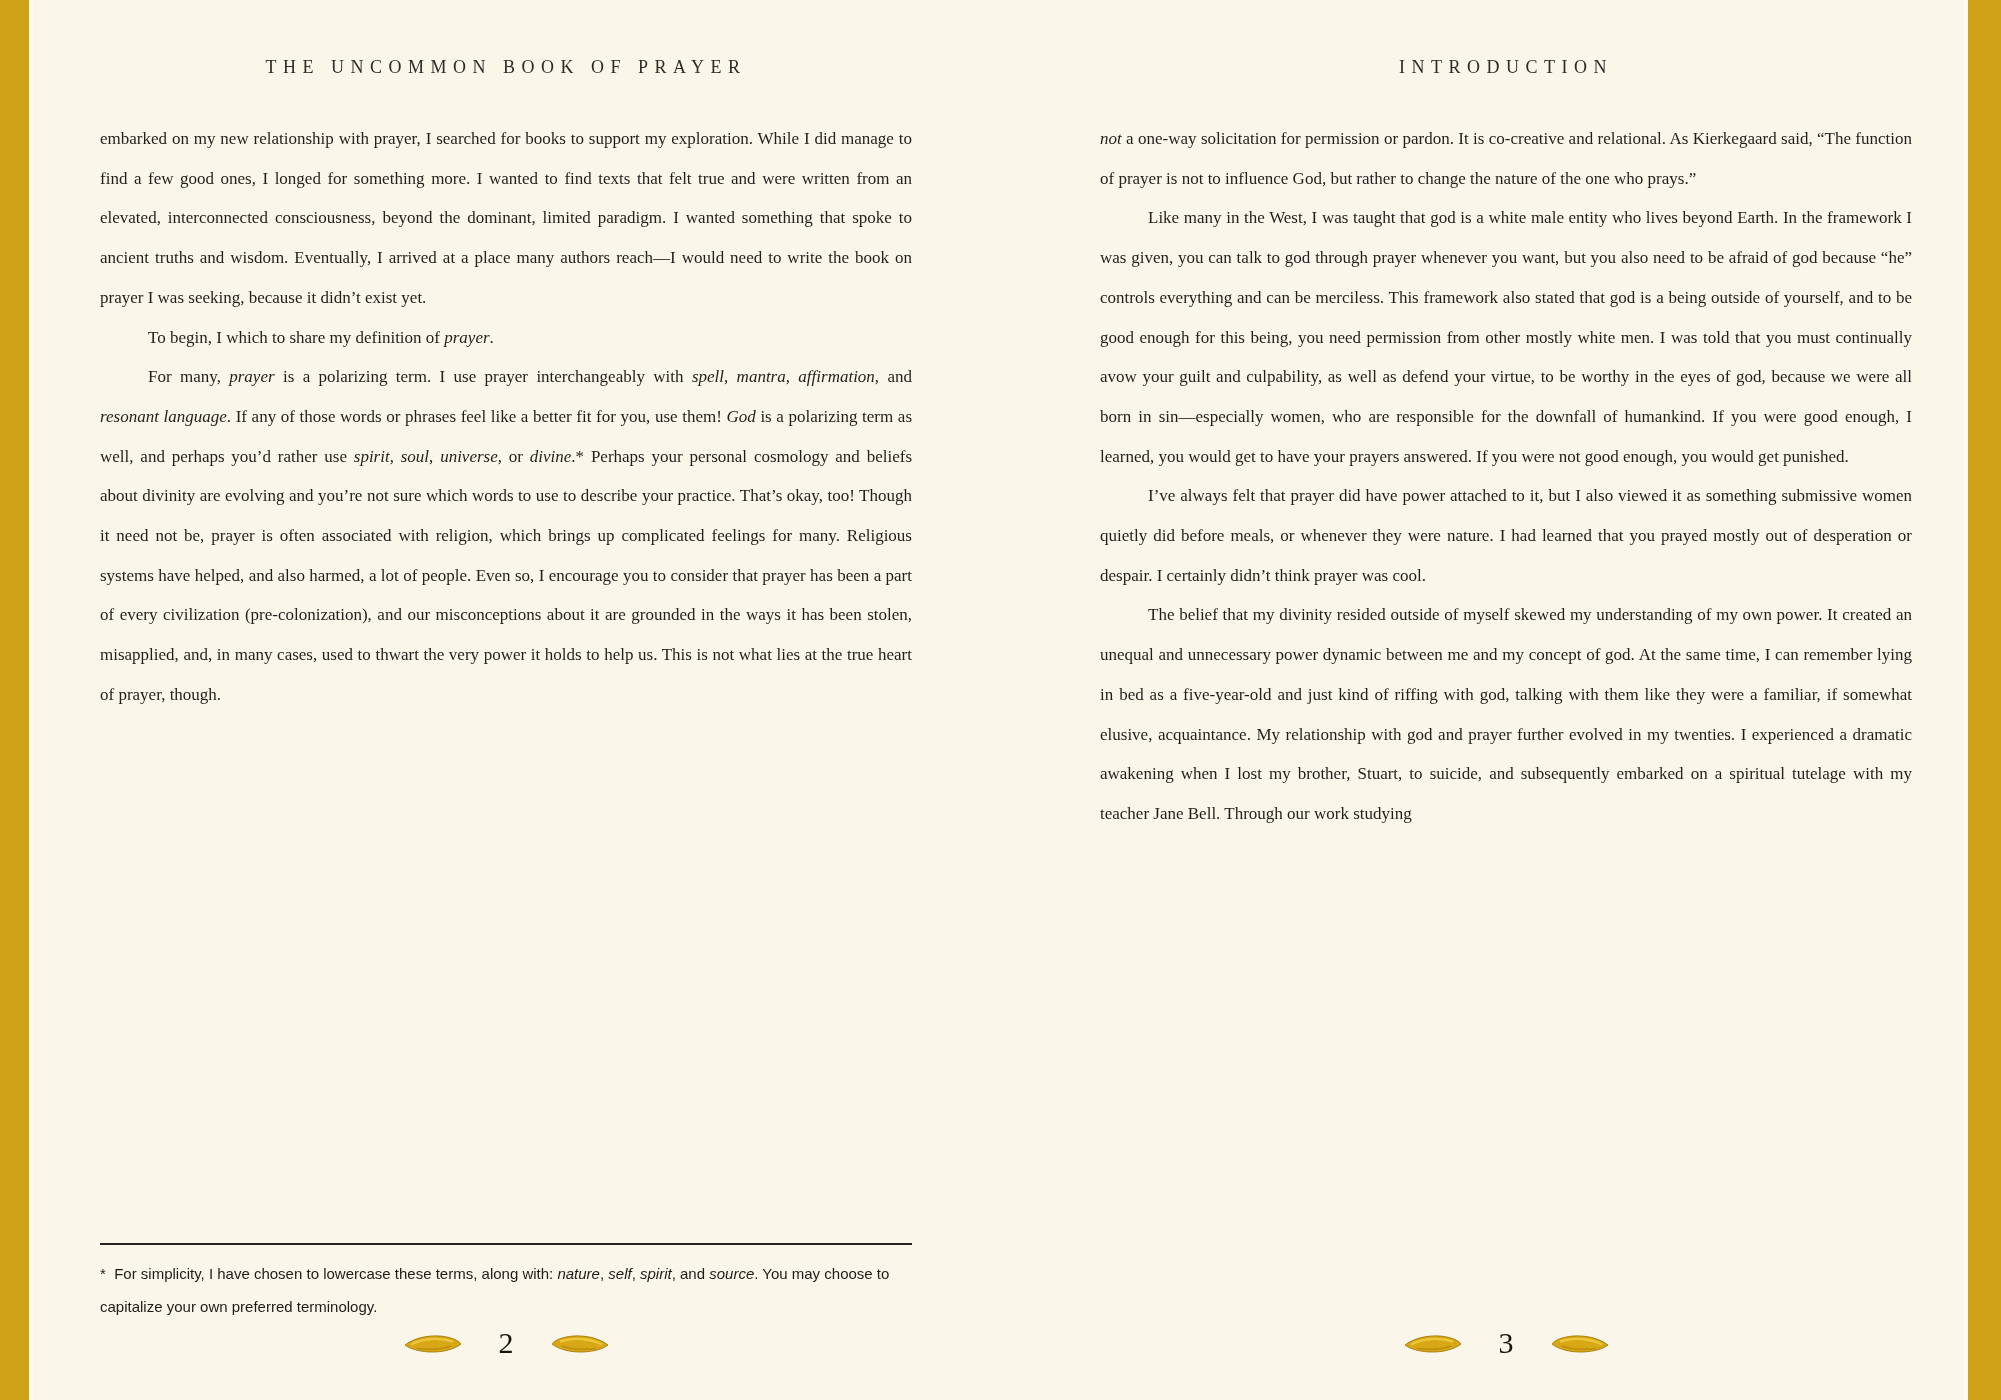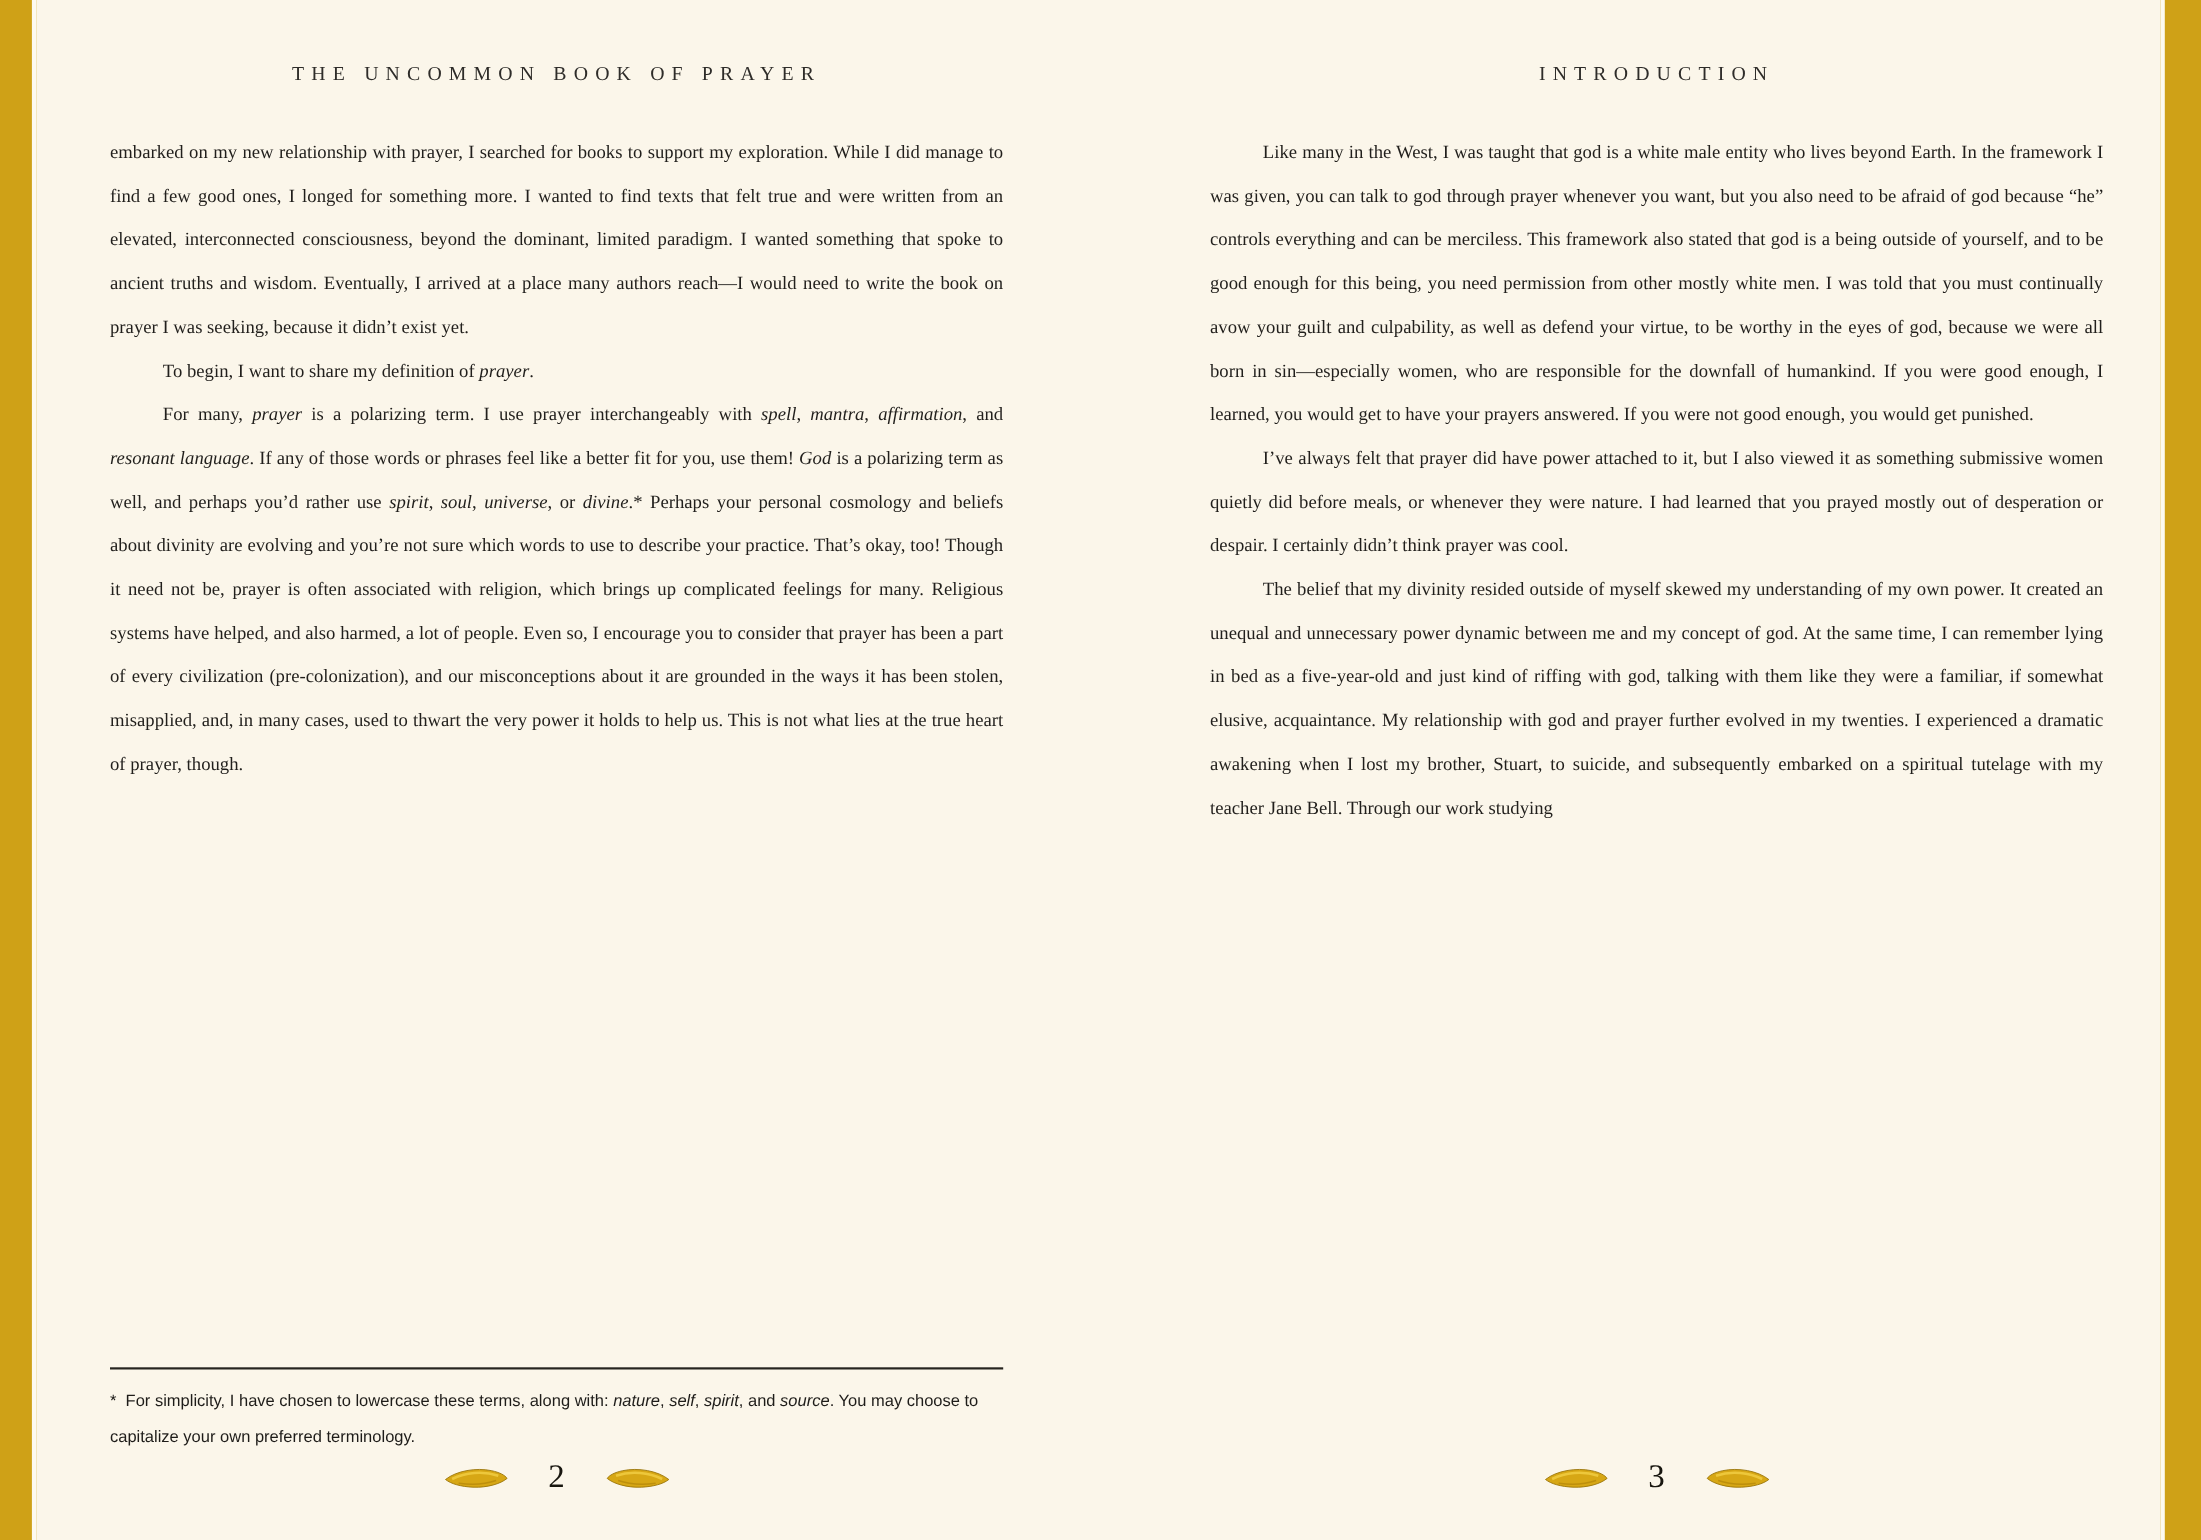--- a/index.html
+++ b/index.html
@@ -90,21 +90,21 @@
 <div class="spread">
 
   <div class="spine-stripe left"></div>
   <div class="spine-stripe right"></div>
 
   <section>
     <div class="running-header left-pos">THE UNCOMMON BOOK OF PRAYER</div>
 
     <div class="body-text left-pos">
         <p><span>embarked on my new relationship with prayer, I searched for books to support my exploration. While I did manage to find a few good ones, I longed for something more. I wanted to find texts that felt true and were written from an elevated, interconnected consciousness, beyond the dominant, limited paradigm. I wanted something that spoke to ancient truths and wisdom. Eventually, I arrived at a place many authors reach—I would need to write the book on prayer I was seeking, because it didn’t exist yet.</span></p>
-        <p class="para-indent"><span>To begin, I want to share my definition of </span><span style="font-style: italic;">prayer</span><span>.</span></p>
+        <p class="para-indent"><span>To begin, I which to share my definition of </span><span style="font-style: italic;">prayer</span><span>.</span></p>
         <p class="para-indent"><span>For many, </span><span style="font-style: italic;">prayer</span><span> is a polarizing term. I use prayer interchangeably with </span><span style="font-style: italic;">spell</span><span>, </span><span style="font-style: italic;">mantra</span><span>, </span><span style="font-style: italic;">affirmation</span><span>, and </span><span style="font-style: italic;">resonant language</span><span>. If any of those words or phrases feel like a better fit for you, use them! </span><span style="font-style: italic;">God</span><span> is a polarizing term as well, and perhaps you’d rather use </span><span style="font-style: italic;">spirit</span><span>, </span><span style="font-style: italic;">soul</span><span>, </span><span style="font-style: italic;">universe</span><span>, or </span><span style="font-style: italic;">divine</span><span>.* Perhaps your personal cosmology and beliefs about divinity are evolving and you’re not sure which words to use to describe your practice. That’s okay, too! Though it need not be, prayer is often associated with religion, which brings up complicated feelings for many. Religious systems have helped, and also harmed, a lot of people. Even so, I encourage you to consider that prayer has been a part of every civilization (pre-colonization), and our misconceptions about it are grounded in the ways it has been stolen, misapplied, and, in many cases, used to thwart the very power it holds to help us. This is not what lies at the true heart of prayer, though.</span></p>
       </div>
 
     <div class="footnote-block">
       <div class="footnote-rule"></div>
       <p class="footnote-text"><span>*&nbsp;&nbsp;For simplicity, I have chosen to lowercase these terms, along with: </span><span style="font-style: italic;">nature</span><span>, </span><span style="font-style: italic;">self</span><span>, </span><span style="font-style: italic;">spirit</span><span>, and </span><span style="font-style: italic;">source</span><span>. You may choose to capitalize your own preferred terminology.</span></p>
     </div>
 
     <div class="page-footer left-pos">
       <span class="leaf">
@@ -118,20 +118,21 @@
             <use href="#gold-leaf-shape"></use>
           </svg>
       </span>
     </div>
   </section>
 
   <section>
     <div class="running-header right-pos">INTRODUCTION</div>
 
     <div class="body-text right-pos">
+        <p><span style="font-style: italic;">not</span><span> a one-way solicitation for permission or pardon. It is co-creative and relational. As Kierkegaard said, “The function of prayer is not to influence God, but rather to change the nature of the one who prays.”</span></p>
         <p class="para-indent"><span>Like many in the West, I was taught that god is a white male entity who lives beyond Earth. In the framework I was given, you can talk to god through prayer whenever you want, but you also need to be afraid of god because “he” controls everything and can be merciless. This framework also stated that god is a being outside of yourself, and to be good enough for this being, you need permission from other mostly white men. I was told that you must continually avow your guilt and culpability, as well as defend your virtue, to be worthy in the eyes of god, because we were all born in sin—especially women, who are responsible for the downfall of humankind. If you were good enough, I learned, you would get to have your prayers answered. If you were not good enough, you would get punished.</span></p>
         <p class="para-indent"><span>I’ve always felt that prayer did have power attached to it, but I also viewed it as something submissive women quietly did before meals, or whenever they were nature. I had learned that you prayed mostly out of desperation or despair. I certainly didn’t think prayer was cool.</span></p>
         <p class="para-indent"><span>The belief that my divinity resided outside of myself skewed my understanding of my own power. It created an unequal and unnecessary power dynamic between me and my concept of god. At the same time, I can remember lying in bed as a five-year-old and just kind of riffing with god, talking with them like they were a familiar, if somewhat elusive, acquaintance. My relationship with god and prayer further evolved in my twenties. I experienced a dramatic awakening when I lost my brother, Stuart, to suicide, and subsequently embarked on a spiritual tutelage with my teacher Jane Bell. Through our work studying</span></p>
       </div>
 
     <div class="page-footer right-pos">
       <span class="leaf">
         <svg width="60" height="23" viewBox="0 0 60 23">
             <use href="#gold-leaf-shape"></use>
           </svg>

